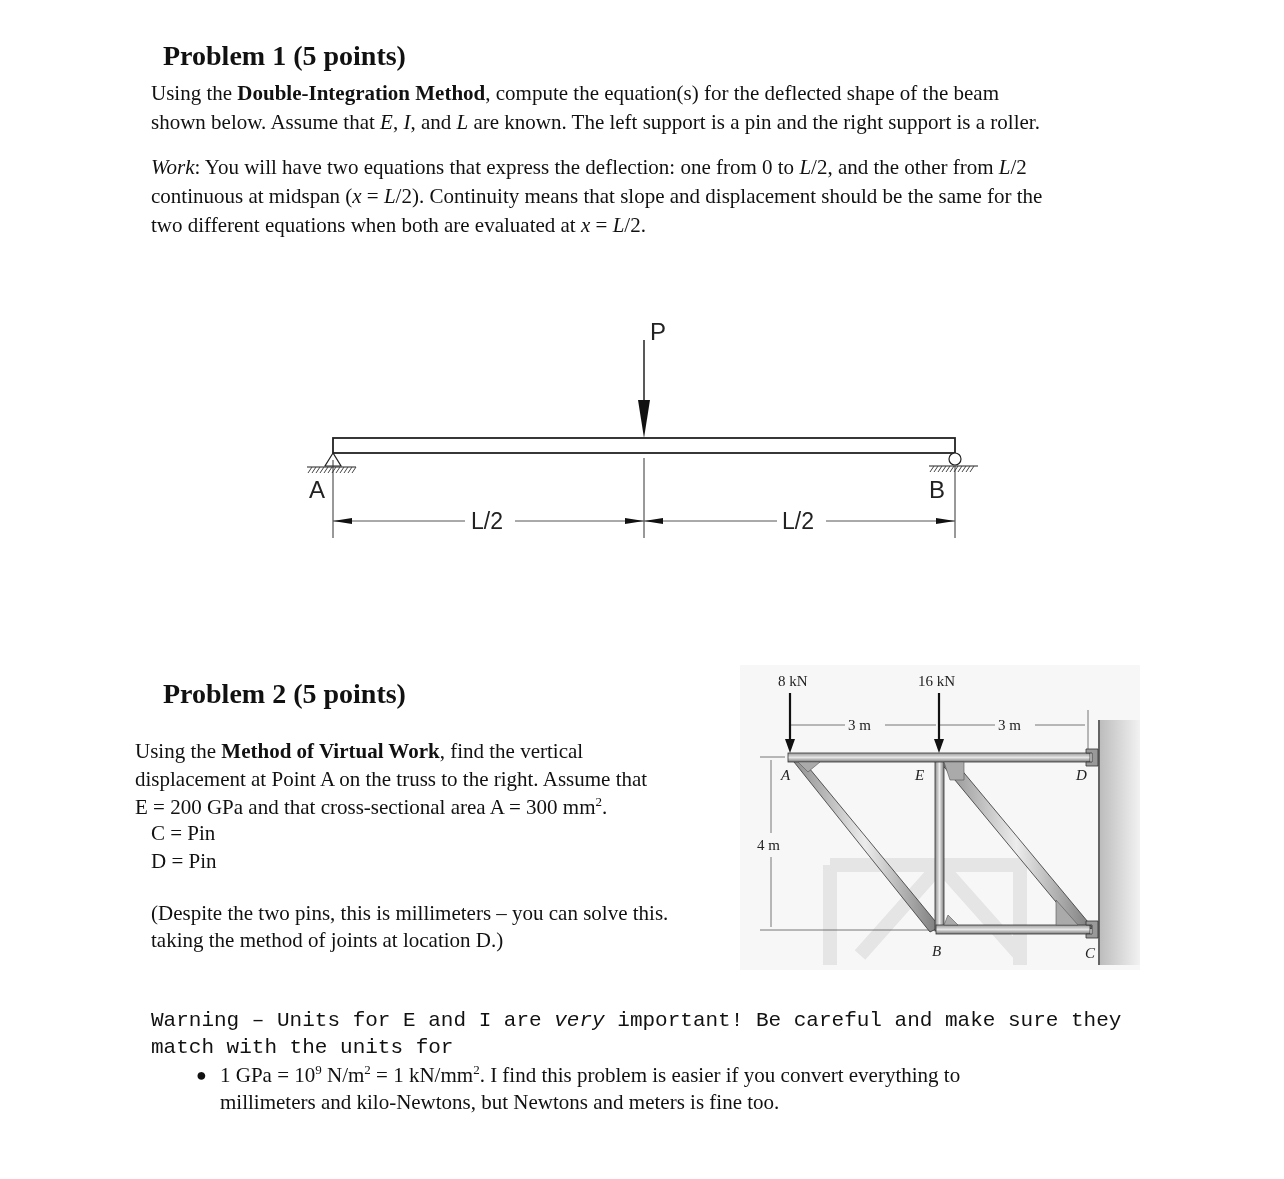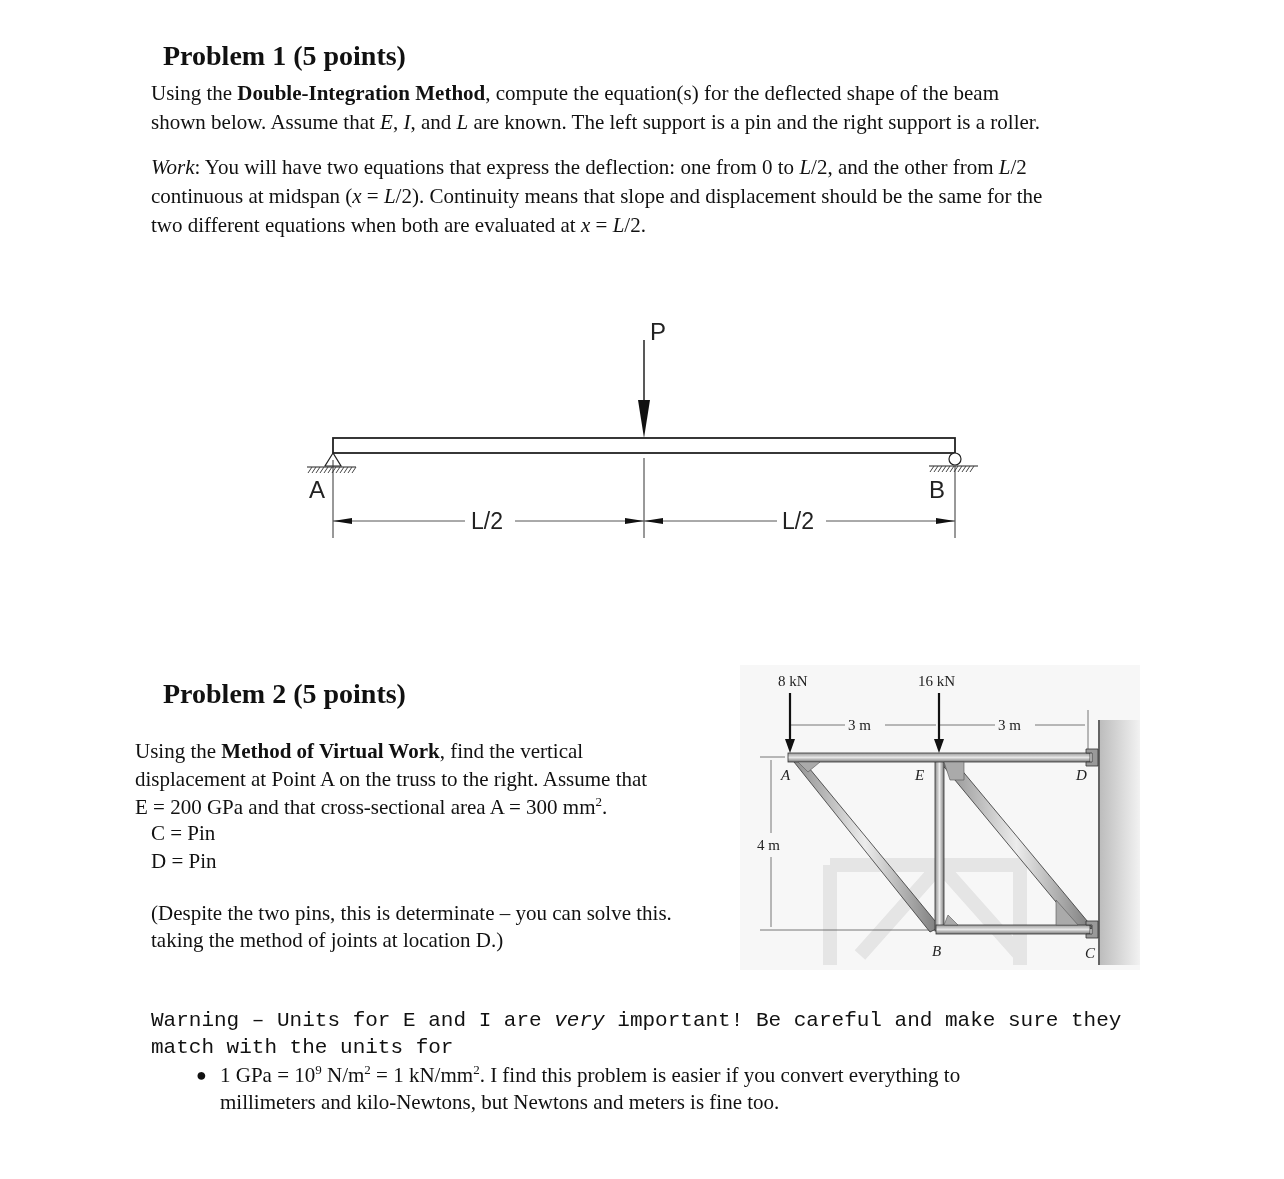--- a/index.html
+++ b/index.html
@@ -99,21 +99,21 @@
   <div>displacement at Point A on the truss to the right. Assume that</div>
   <div><span>E = 200 GPa and that cross-sectional area A = 300 mm</span><sup>2</sup><span>.</span></div>
 </div>
 
 <div class="para" style="left:151px; top:819px; line-height:28px;">
   <div>C = Pin</div>
   <div>D = Pin</div>
 </div>
 
 <div class="para" style="left:151px; top:900px; width:590px; line-height:26.5px;">
-  <div>(Despite the two pins, this is determinate – you can solve this.</div>
+  <div>(Despite the two pins, this is millimeters – you can solve this.</div>
   <div>taking the method of joints at location D.)</div>
 </div>
 
 <svg class="abs" style="left:740px; top:665px;" width="400" height="305" viewBox="0 0 400 305">
   <defs>
     <linearGradient id="memberH" x1="0" y1="0" x2="0" y2="1">
       <stop offset="0" stop-color="#9a9a9a"></stop>
       <stop offset="0.5" stop-color="#e6e6e6"></stop>
       <stop offset="1" stop-color="#7a7a7a"></stop>
     </linearGradient>

